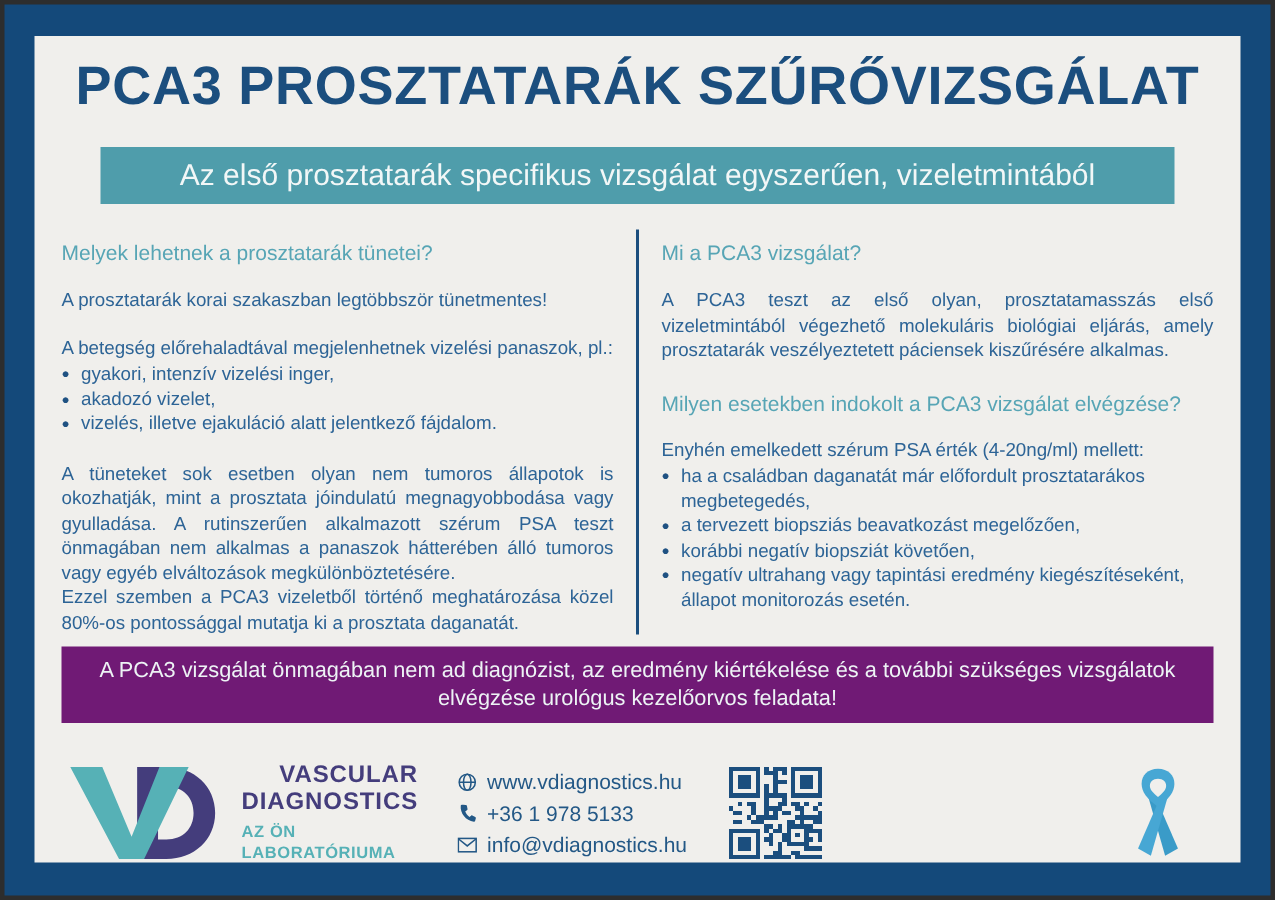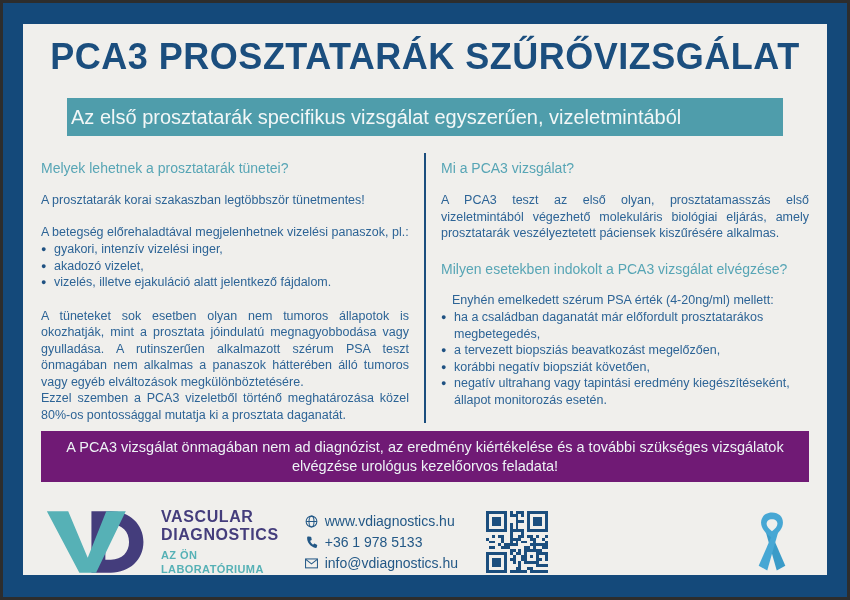--- a/index.html
+++ b/index.html
@@ -14,21 +14,21 @@
     position:absolute;left:20px;top:21px;right:20px;bottom:22px;
     background:#f0efec;overflow:hidden;
   }
   .title{
     margin:12px 10px 0;text-align:center;
     font-size:36px;font-weight:700;letter-spacing:.5px;
     color:#1b4e7e;line-height:42px;white-space:nowrap;
   }
   .subtitle-banner{
     margin:20px 44px 0;background:#4f9dab;
-    padding:7px 4px;
+    padding:7px 4px;text-align:center;
   }
   .subtitle-banner span{
     color:#f2f7f7;font-size:20px;line-height:24px;white-space:nowrap;
   }
   .columns{display:flex;margin:17px 18px 0;min-height:265px;}
   .col{flex:1;min-width:0;}
   .col.left{padding-right:15px;}
   .col.right{padding-left:15px;}
   .vdivider{width:2px;background:#1b4e7e;}
   .col-heading{
@@ -55,21 +55,21 @@
   .notice-banner span{
     color:#edf3f5;font-size:14.5px;line-height:17.5px;
   }
   .footer{
     display:flex;align-items:center;margin:26px 22px 0;
   }
   .logo-mark{flex:0 0 auto;line-height:0;}
   .logo-text{margin-left:12px;}
   .logo-text .lt-main{
     color:#443d7c;font-weight:700;font-size:16px;
-    letter-spacing:.6px;line-height:18px;
+    letter-spacing:.6px;line-height:18px;text-align:right;
   }
   .logo-text .lt-sub{
     color:#56b1b6;font-weight:700;font-size:11px;
     letter-spacing:.4px;line-height:14px;
   }
   .logo-text .lt-sub.first{margin-top:4px;}
   .contacts{
     margin-left:26px;display:flex;flex-direction:column;gap:6px;
   }
   .contact-row{display:flex;align-items:center;gap:7px;}
@@ -116,21 +116,21 @@
           <p class="justify gap">A tüneteket sok esetben olyan nem tumoros állapotok is okozhatják, mint a prosztata jóindulatú megnagyobbodása vagy gyulladása. A rutinszerűen alkalmazott szérum PSA teszt önmagában nem alkalmas a panaszok hátterében álló tumoros vagy egyéb elváltozások megkülönböztetésére.</p>
           <p class="justify tight">Ezzel szemben a PCA3 vizeletből történő meghatározása közel 80%-os pontossággal mutatja ki a prosztata daganatát.</p>
         </div>
 
         <div class="vdivider"></div>
 
         <div class="col right">
           <h2 class="col-heading">Mi a PCA3 vizsgálat?</h2>
           <p class="justify">A PCA3 teszt az első olyan, prosztatamasszás első vizeletmintából végezhető molekuláris biológiai eljárás, amely prosztatarák veszélyeztetett páciensek kiszűrésére alkalmas.</p>
           <h2 class="col-heading" style="margin-top:18px;">Milyen esetekben indokolt a PCA3 vizsgálat elvégzése?</h2>
-          <p style="margin-top:14px;margin-left:11px;">Enyhén emelkedett szérum PSA érték (4-20ng/ml) mellett:</p>
+          <p style="margin-top:14px;">Enyhén emelkedett szérum PSA érték (4-20ng/ml) mellett:</p>
           <ul class="blist">
             <li>
               <span class="dot">●</span>
               <span class="btext">ha a családban daganatát már előfordult prosztatarákos megbetegedés,</span>
             </li>
             <li>
               <span class="dot">●</span>
               <span class="btext">a tervezett biopsziás beavatkozást megelőzően,</span>
             </li>
             <li>

